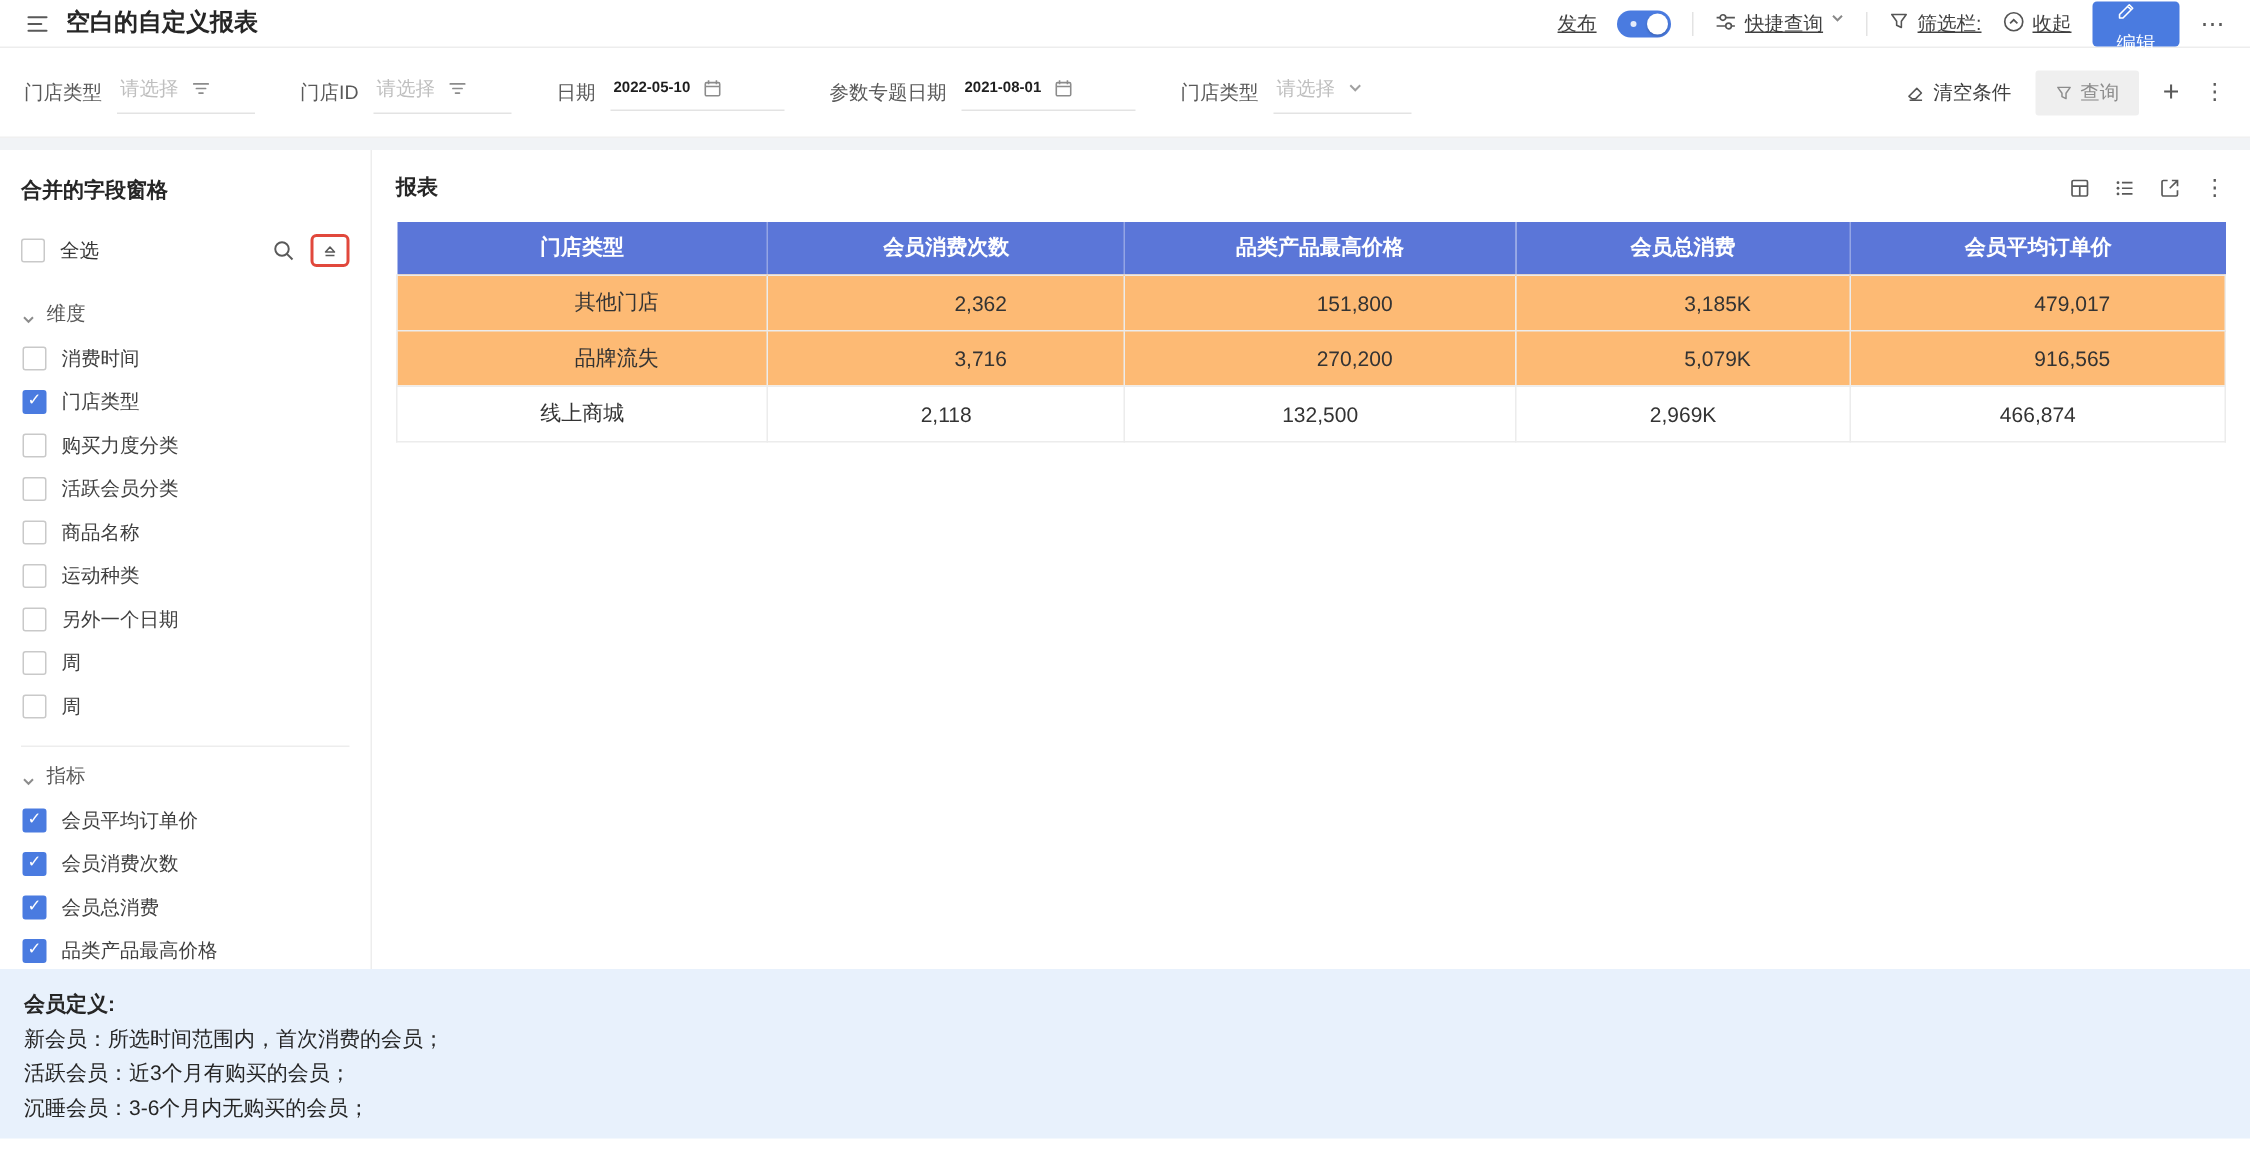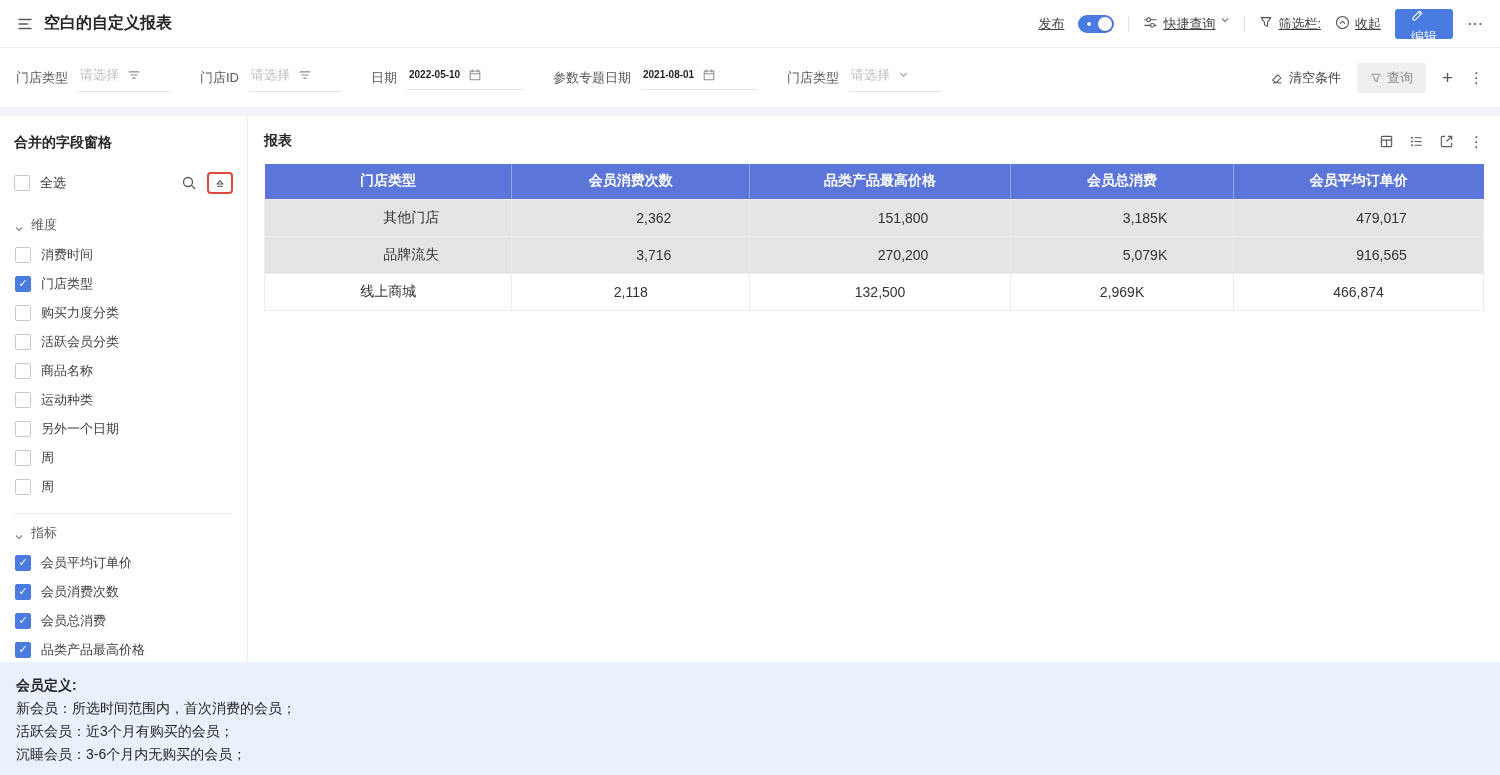--- a/index.html
+++ b/index.html
@@ -9,21 +9,21 @@
   :root{
     --accent:#4a7be0;
     --table-header-bg:#5b76d8;
     --notes-bg:#e8f1fc;
     --highlight-ring:#e1483c;
   }
 
   svg { display:block; }
 
   
-  .topbar { height:48px; display:flex; align-items:center; padding:0 16px;
+  .topbar { height:32px; display:flex; align-items:center; padding:0 16px;
     border-bottom:1px solid #ededed; background:#fff; }
   .menu-icon { margin-right:10px; cursor:pointer; }
   .page-title { font-size:16px; font-weight:600; color:#262626; }
   .topbar-right { margin-left:auto; display:flex; align-items:center; gap:14px; font-size:13px; color:#404040; }
   .tb-item { display:flex; gap:5px; cursor:pointer; white-space:nowrap;text-decoration:underline; }
   .vdiv { width:1px; height:16px; background:#e3e3e3; }
   .toggle { position:relative; width:36px; height:18px; border-radius:9px; background:var(--accent); cursor:pointer; flex:0 0 auto; }
   .toggle .dot { position:absolute; left:9px; top:7px; width:4px; height:4px; border-radius:50%; background:rgba(255,255,255,.85); }
   .toggle .knob { position:absolute; right:2px; top:2px; width:14px; height:14px; border-radius:50%; background:#fff; box-shadow:0 1px 2px rgba(0,0,0,.2); }
   .edit-btn { display:flex; gap:6px; background:var(--accent); color:#fff;
@@ -71,21 +71,21 @@
   .main-head { display:flex; align-items:center; }
   .main-title { font-size:14px; font-weight:700; color:#262626; }
   .main-icons { margin-left:auto; display:flex; align-items:center; gap:15px; }
   .main-icons > span { cursor:pointer; }
 
   table.report { width:100%; border-collapse:collapse; table-layout:fixed; margin-top:14px; font-size:14px; }
   table.report th { background:var(--table-header-bg); color:#fff; font-weight:600; height:35px;
     text-align:center; border-right:1px solid rgba(255,255,255,.35); }
   table.report th:last-child { border-right:none; }
   table.report td { height:37px; text-align:center; color:#333; border:1px solid #ececec; background:#fff; }
-  table.report tr.odd td { background:#e5e5e5;padding-left:46px; }
+  table.report tr.odd td { background:#fdba74;padding-left:46px; }
 
   
   .notes { height:113px; background:var(--notes-bg); padding:12px 16px; font-size:14px; color:#262626; line-height:23px; }
   .notes-title { font-weight:700; }
 </style>
 </head>
 <body>
 
 <div class="topbar">
   <span class="menu-icon">

